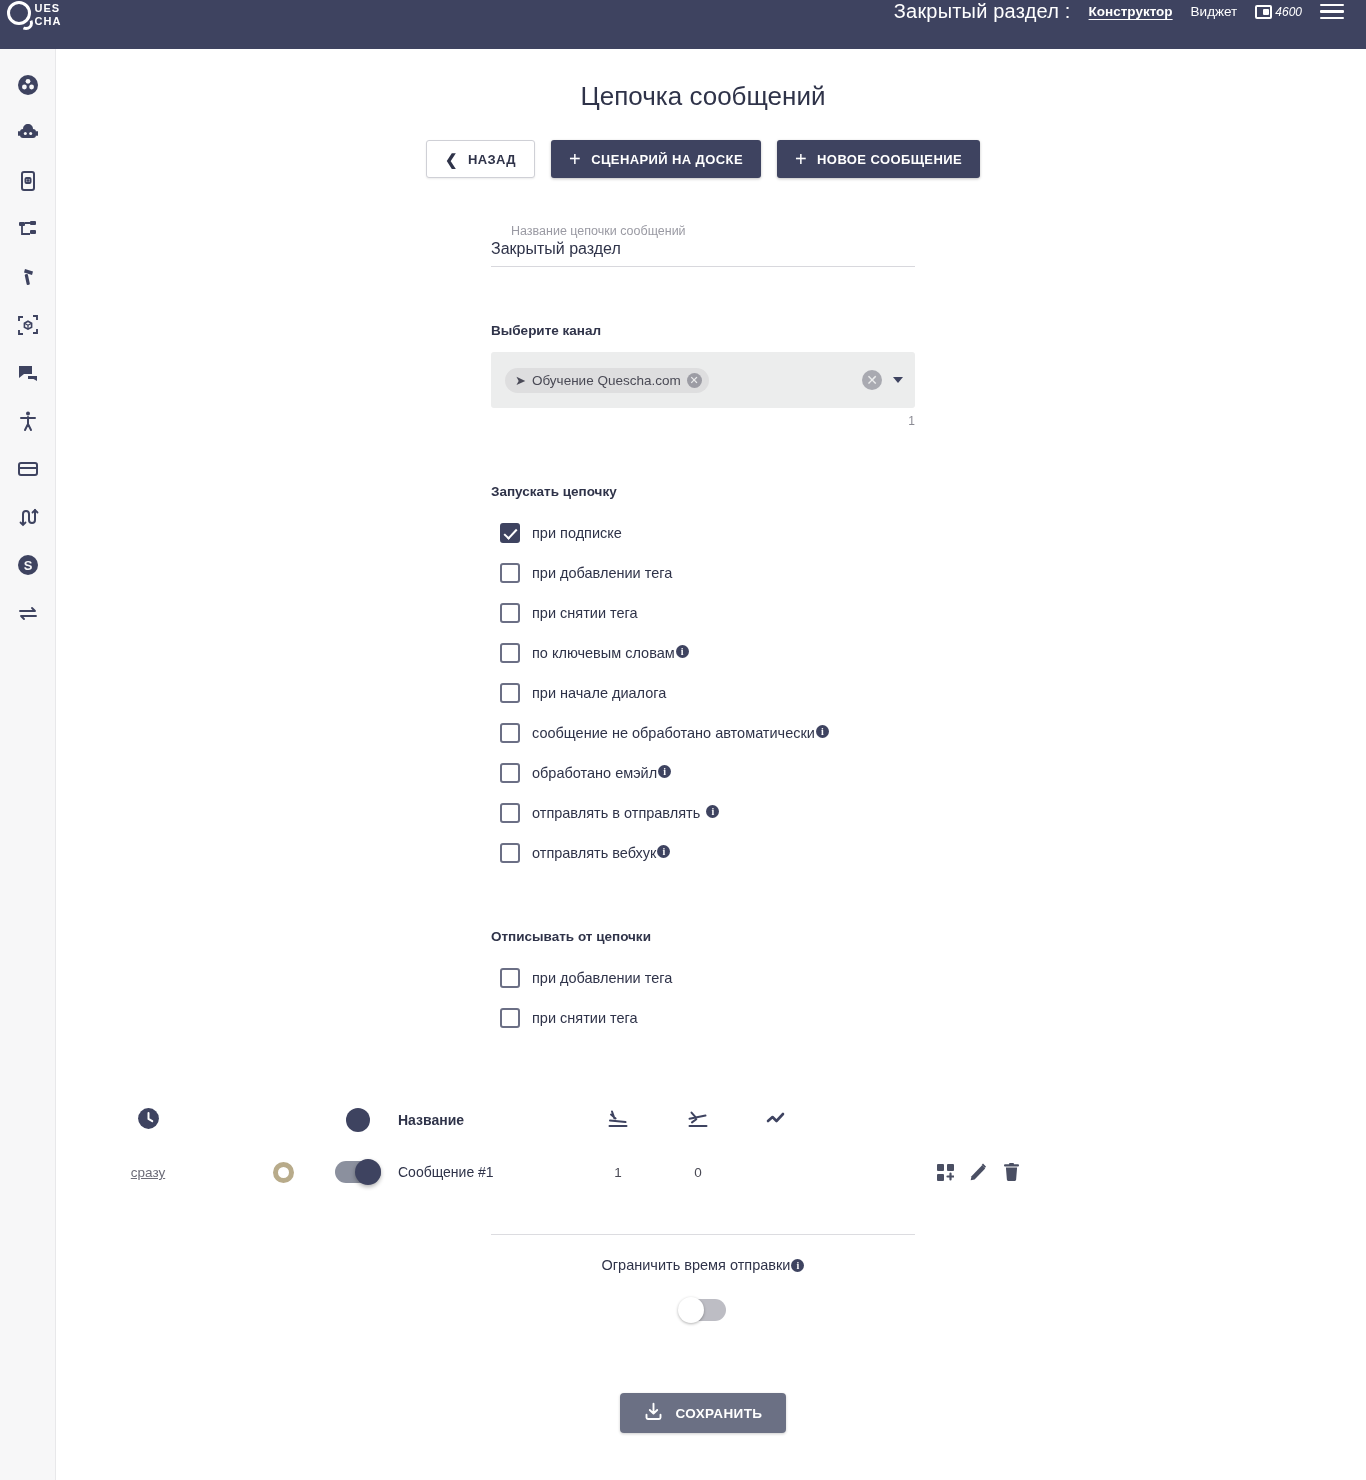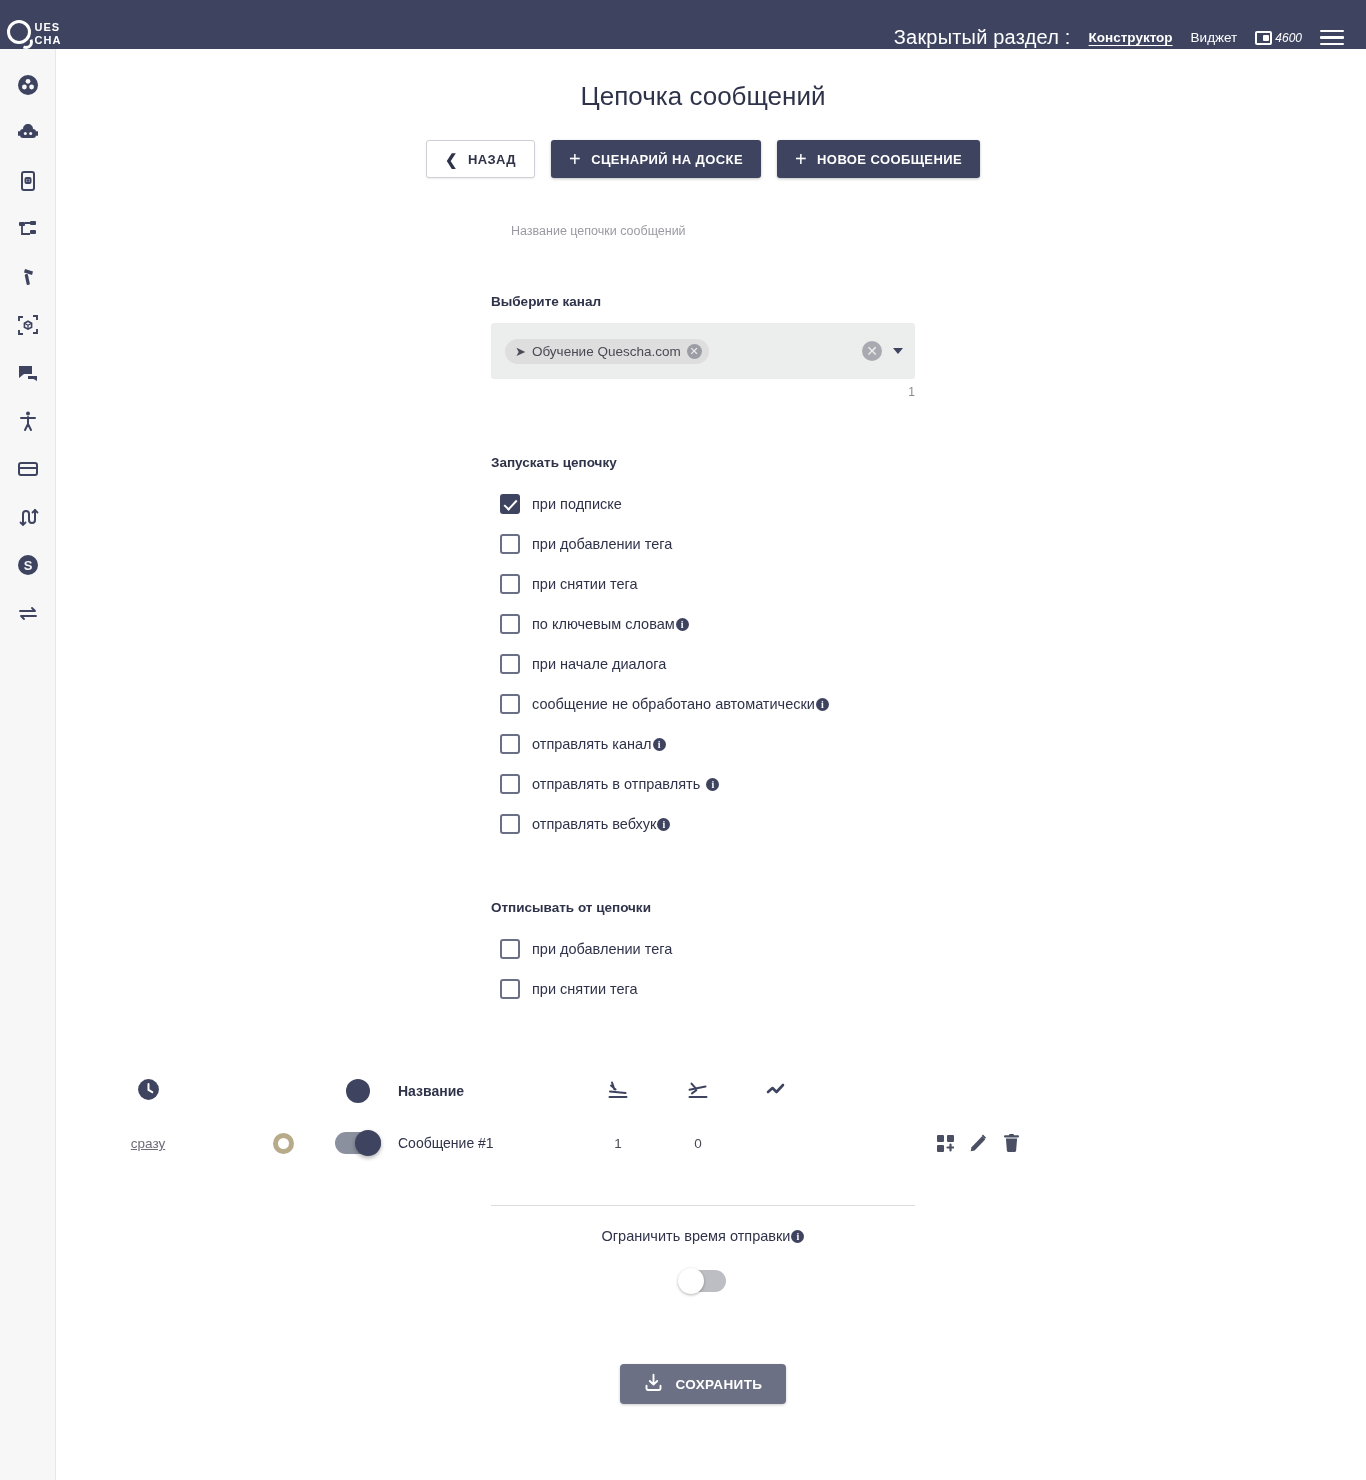--- a/index.html
+++ b/index.html
@@ -10,21 +10,21 @@
     font-family: "Liberation Sans", sans-serif;
     color: #2f3349;
     overflow: hidden;
   }
 
   
   .topbar {
     position: absolute; top: 0; left: 0;
     width: 1366px; height: 49px;
     background: #3e4360;
-    display: flex; align-items: flex-end;
+    display: flex; align-items: flex-start;
     z-index: 30;
   }
   .logo-wrap { width: 56px; display: flex; align-items: center; justify-content: center; margin-left: 6px;}
   .logo { display: flex; align-items: center; }
   .logo-q { position: relative; width: 30px; height: 30px; }
   .logo-q .ring {
     position: absolute; left: 0; top: 1px; width: 24px; height: 24px;
     border: 3px solid #fff; border-radius: 50%;
   }
   .logo-q .tail {
@@ -128,21 +128,21 @@
   .chk-row { display: flex; align-items: center; gap: 12px; height: 40px; padding-left: 9px; }
   .chk {
     width: 20px; height: 20px; border-radius: 3px; border: 2px solid #6b6f85;
     background: #fff; flex: none; cursor: pointer; position: relative;
   }
   .chk.on { background: #3e4360; border-color: #3e4360; }
   .chk.on::after {
     content: ""; position: absolute; left: 5px; top: 1px; width: 5px; height: 11px;
     border: solid #fff; border-width: 0 2.4px 2.4px 0; transform: rotate(43deg);
   }
-  .chk-label { font-size: 14.5px; color: #2f3349; display: inline-flex; align-items: center; }
+  .chk-label { font-size: 14.5px; color: #2f3349; display: inline-flex; }
   .info-i {
     display: inline-block; width: 13px; height: 13px; border-radius: 50%;
     background: #3e4360; color: #fff; font-size: 10px; font-weight: bold;
     line-height: 13px; text-align: center; margin-left: 1px; font-family: "Liberation Serif", serif;
     cursor: pointer; vertical-align: 1px;
   }
   .info-i.gap { margin-left: 6px; }
 
   
   .msg-table { width: 1310px; margin-top: 56px; }
@@ -344,20 +344,21 @@
     <button class="btn btn-dark">
       <span class="plus">+</span>
       <span>НОВОЕ СООБЩЕНИЕ</span>
     </button>
   </div>
 
   <div class="form">
 
     <div class="field">
       <div class="field-label">Название цепочки сообщений</div>
+      <div class="field-value">Закрытый раздел</div>
     </div>
 
     <div class="section">
       <div class="section-title">Выберите канал</div>
       <div class="select-box">
         <span class="chip">
           <span class="tg">➤</span>
           <span>Обучение Quescha.com</span>
           <span class="chip-x">✕</span>
         </span>
@@ -413,21 +414,21 @@
           <span class="chk"></span>
           <span class="chk-label">
             <span>сообщение не обработано автоматически</span>
             <span class="info-i">i</span>
           </span>
         </div>
 
         <div class="chk-row">
           <span class="chk"></span>
           <span class="chk-label">
-            <span>отправлять канал</span>
+            <span>обработано емэйл</span>
             <span class="info-i">i</span>
           </span>
         </div>
 
         <div class="chk-row">
           <span class="chk"></span>
           <span class="chk-label">
             <span>отправлять в отправлять</span>
             <span class="info-i gap">i</span>
           </span>

